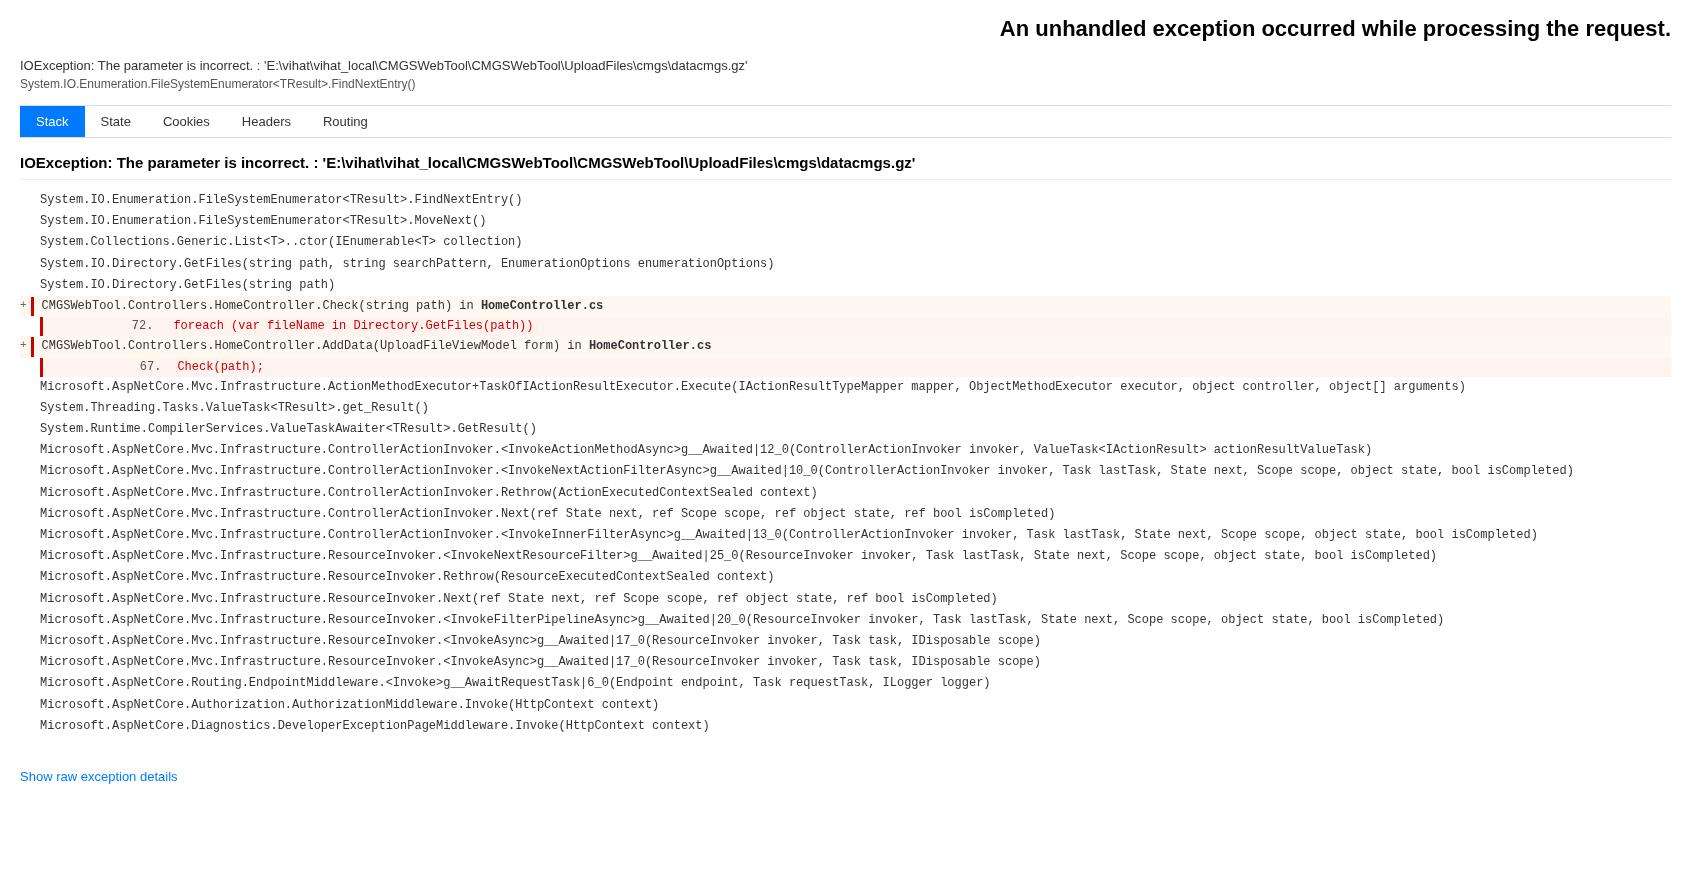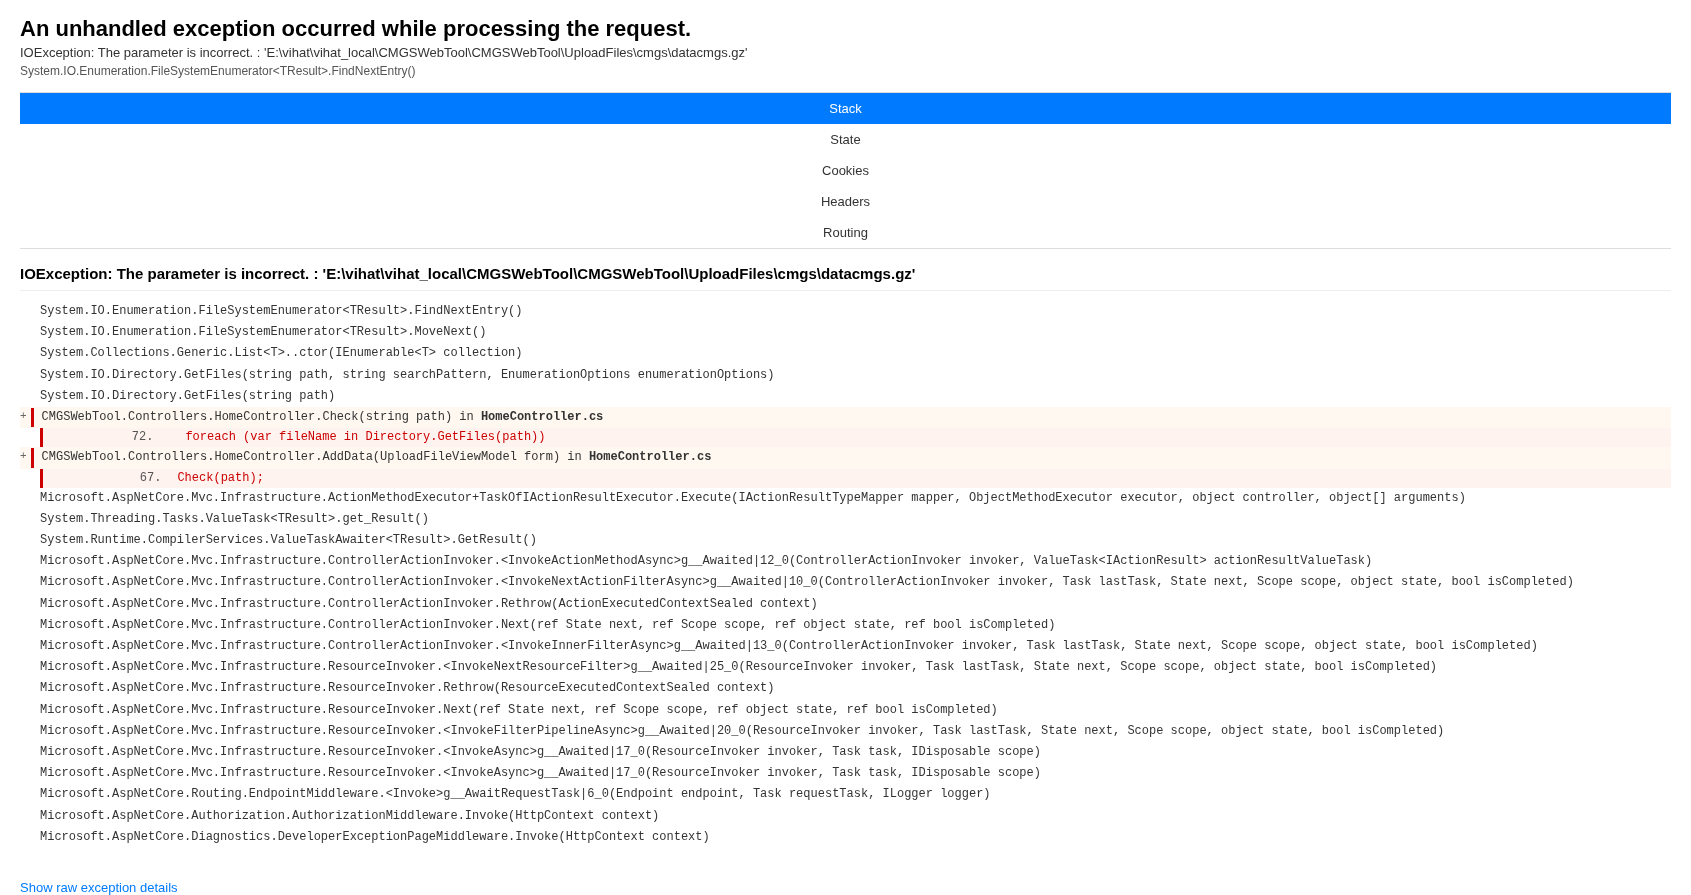--- a/index.html
+++ b/index.html
@@ -11,21 +11,22 @@
     }
 
     .page-wrapper {
       padding: 16px 20px;
     }
 
     .main-title {
       font-size: 22px;
       font-weight: bold;
       color: #000;
-      margin-bottom: 3px;
+      margin-bottom: 16px;
+      text-align: right;
     }
 
     .exception-summary {
       font-size: 13px;
       color: #333;
       margin-bottom: 4px;
     }
 
     .exception-source {
       font-size: 12px;
@@ -34,21 +35,21 @@
     }
 
     .divider {
       border: none;
       border-top: 1px solid #ddd;
       margin-bottom: 0;
     }
 
     .tabs {
       display: flex;
-      flex-direction: column;
+      flex-direction: row;
       gap: 0;
       border-bottom: 1px solid #ddd;
       margin-bottom: 0;
     }
 
     .tab {
       padding: 8px 16px;
       cursor: pointer;
       font-size: 13px;
       color: #333;
@@ -167,21 +168,21 @@
       <span class="stack-line">System.IO.Directory.GetFiles(string path)</span>
 
       <div class="stack-line highlight-row">
         <span class="expand-btn">+</span>
         <span class="red-bar"></span>
         <span>
           <span>CMGSWebTool.Controllers.HomeController.Check(string path) in </span><span class="bold-file">HomeController.cs</span>
         </span>
       </div>
       <div style="padding-left:60px; background:#fff3f0; font-family:'Consolas','Courier New',monospace; font-size:12px; color:#c00; border-left:3px solid #c00; margin-left:20px;">
-        &nbsp;&nbsp;&nbsp;&nbsp;<span style="color:#555; margin-right:32px;">72.</span><span class="code-highlight">foreach (var fileName in Directory.GetFiles(path))</span>
+        &nbsp;&nbsp;&nbsp;&nbsp;<span style="color:#555; margin-right:20px;">72.</span><span class="code-highlight">foreach (var fileName in Directory.GetFiles(path))</span>
       </div>
 
       <div class="stack-line highlight-row">
         <span class="expand-btn">+</span>
         <span class="red-bar"></span>
         <span>
           <span>CMGSWebTool.Controllers.HomeController.AddData(UploadFileViewModel form) in </span><span class="bold-file">HomeController.cs</span>
         </span>
       </div>
       <div style="padding-left:68px; background:#fff3f0; font-family:'Consolas','Courier New',monospace; font-size:12px; color:#c00; border-left:3px solid #c00; margin-left:20px;">

